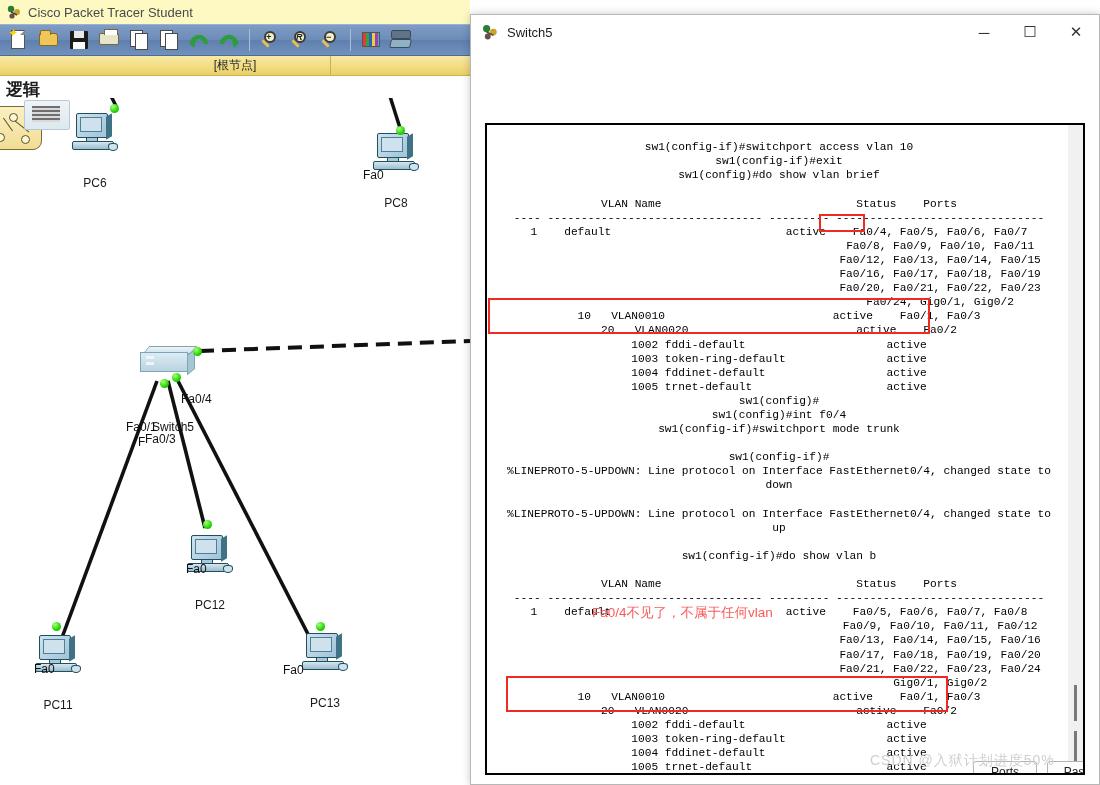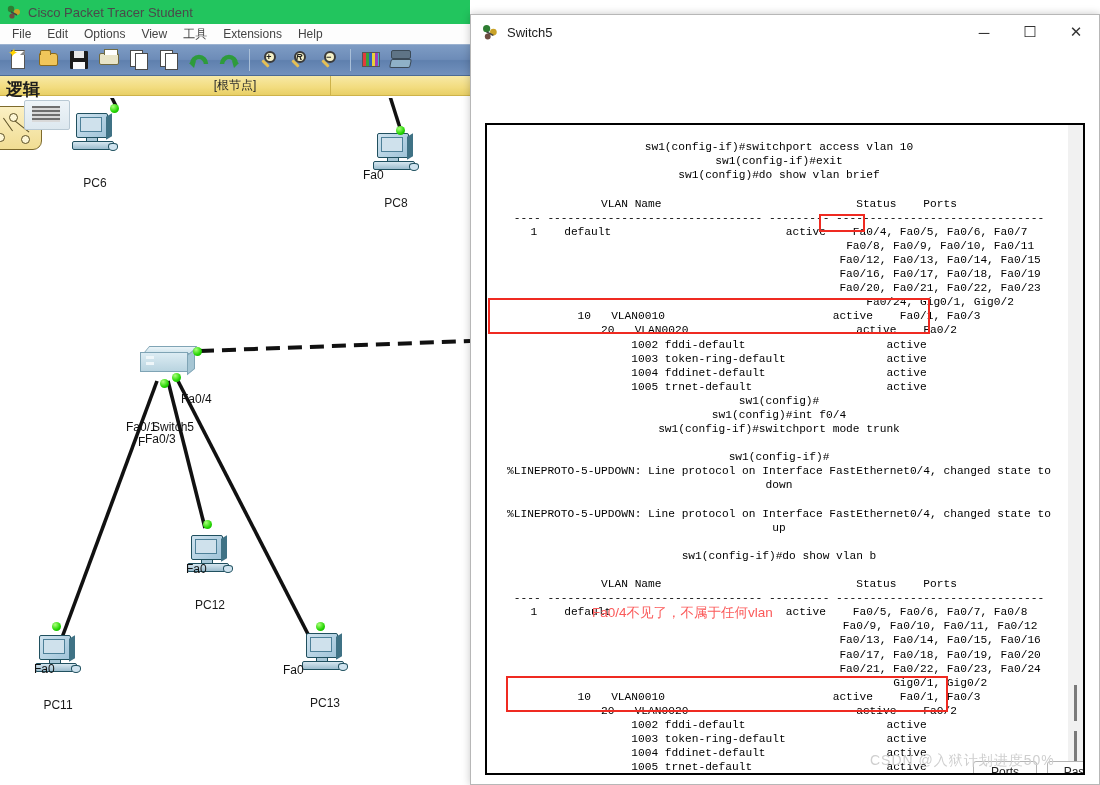--- a/index.html
+++ b/index.html
@@ -17,21 +17,21 @@
   #pt-window {
     position: absolute; left: 0; top: 0;
     width: 470px; height: 785px;
     background: #ffffff;
     overflow: hidden;
   }
   #pt-titlebar {
     height: 24px;
     display: flex; align-items: center;
     padding-left: 6px;
-    background: #22c55e;
+    background: #fef9c3;
     font-size: 13px;
     color: #4a4a4a;
   }
   #pt-title-icon {
     width: 16px; height: 16px; margin-right: 6px;
     position: relative; flex: none;
   }
   #pt-title-text { white-space: nowrap; }
 
   #pt-menubar {
@@ -230,29 +230,20 @@
         <svg width="16" height="16" viewBox="0 0 16 16">
           <circle cx="5" cy="5" r="3.2" fill="#2e7d32"></circle>
           <circle cx="11" cy="8" r="3" fill="#c9a227"></circle>
           <path d="M5 8 L11 11" stroke="#444" stroke-width="1.4"></path>
           <circle cx="6" cy="12" r="2.6" fill="#6d4c41"></circle>
         </svg>
       </span>
       <span id="pt-title-text">Cisco Packet Tracer Student</span>
     </div>
 
-    <div id="pt-menubar">
-      <span class="mi">File</span>
-      <span class="mi">Edit</span>
-      <span class="mi">Options</span>
-      <span class="mi">View</span>
-      <span class="mi">工具</span>
-      <span class="mi">Extensions</span>
-      <span class="mi">Help</span>
-    </div>
 
     <div id="pt-toolbar">
       <span class="tb-icon">
           <i class="doc"></i>
           <i class="star">✦</i>
         </span>
       <span class="tb-icon">
           <i class="folder"></i>
         </span>
       <span class="tb-icon">

